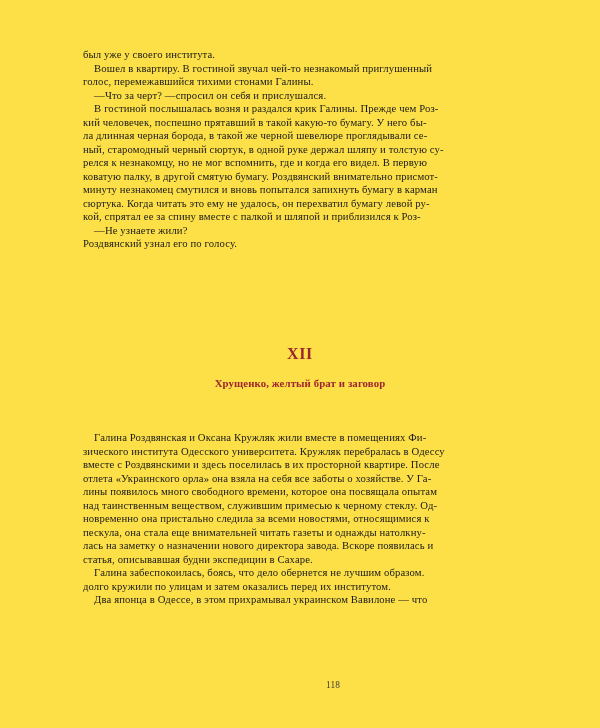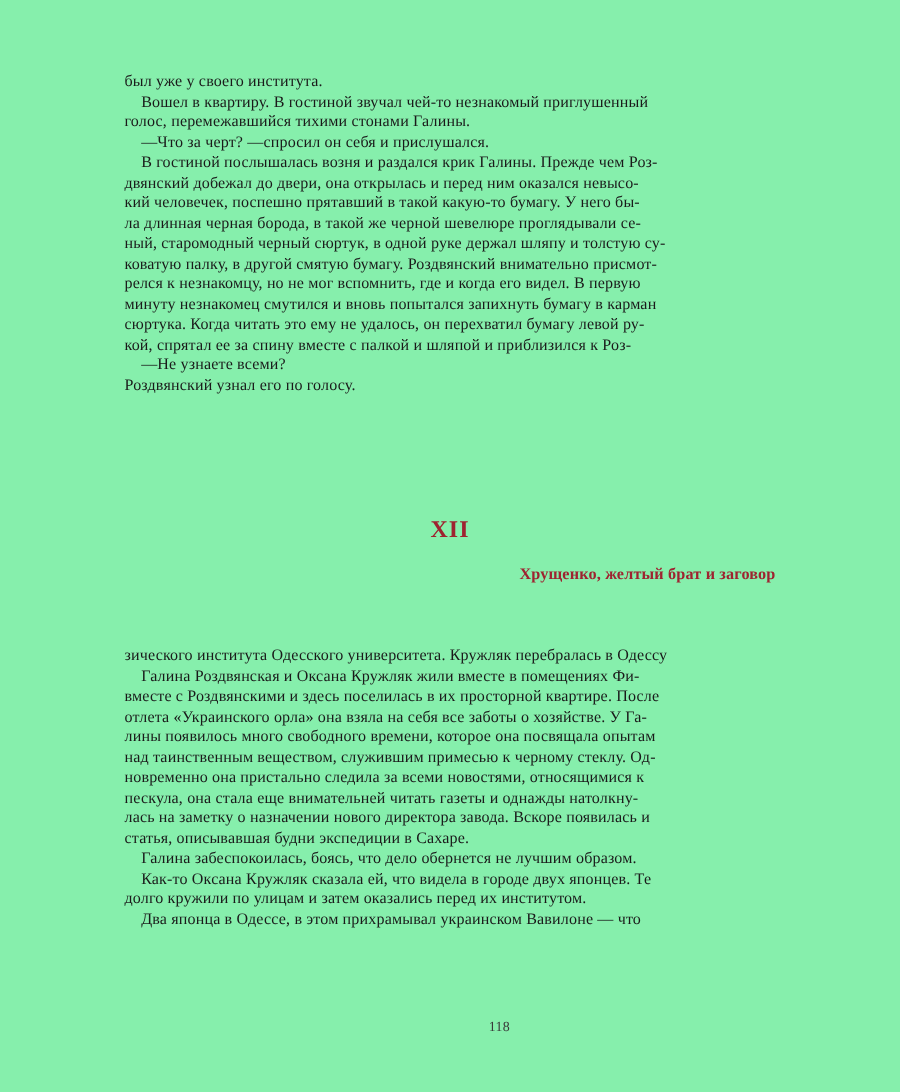--- a/index.html
+++ b/index.html
@@ -13,21 +13,21 @@
     position: relative;
     font-family: "Liberation Serif", "DejaVu Serif", serif;
     color: #1a1a1a;
     overflow: hidden;
   }
   .page {
     position: absolute;
     left: 0; top: 0;
     width: 600px;
     height: 728px;
-    background: #86efac;
+    background: #fde047;
   }
   .text-block {
     position: absolute;
     left: 83px;
     top: 48px;
     width: 434px;
   }
   .line {
     font-size: 10.7px;
     line-height: 13.52px;
@@ -44,21 +44,21 @@
     font-size: 16px;
     font-weight: bold;
     letter-spacing: 0.04em;
     color: #9e2330;
   }
   .chapter-title {
     position: absolute;
     left: 83px;
     top: 377px;
     width: 434px;
-    text-align: right;
+    text-align: center;
     font-size: 10.8px;
     font-weight: bold;
     letter-spacing: 0.01em;
     color: #9e2330;
   }
   .block-two {
     position: absolute;
     left: 83px;
     top: 431px;
     width: 434px;
@@ -79,48 +79,46 @@
 <body>
 
 <div class="page">
 
   <div class="text-block">
     <div class="line">был уже у своего института.</div>
     <div class="line">    Вошел в квартиру. В гостиной звучал чей-то незнакомый приглушенный</div>
     <div class="line">голос, перемежавшийся тихими стонами Галины.</div>
     <div class="line">    —Что за черт? —спросил он себя и прислушался.</div>
     <div class="line">    В гостиной послышалась возня и раздался крик Галины. Прежде чем Роз-</div>
-    <div class="line">двянский добежал до двери, она открылась и перед ним оказался невысо-</div>
     <div class="line">кий человечек, поспешно прятавший в такой какую-то бумагу. У него бы-</div>
     <div class="line">ла длинная черная борода, в такой же черной шевелюре проглядывали се-</div>
     <div class="line">ный, старомодный черный сюртук, в одной руке держал шляпу и толстую су-</div>
+    <div class="line">релся к незнакомцу, но не мог вспомнить, где и когда его видел. В первую</div>
     <div class="line">коватую палку, в другой смятую бумагу. Роздвянский внимательно присмот-</div>
-    <div class="line">релся к незнакомцу, но не мог вспомнить, где и когда его видел. В первую</div>
     <div class="line">минуту незнакомец смутился и вновь попытался запихнуть бумагу в карман</div>
     <div class="line">сюртука. Когда читать это ему не удалось, он перехватил бумагу левой ру-</div>
     <div class="line">кой, спрятал ее за спину вместе с палкой и шляпой и приблизился к Роз-</div>
-    <div class="line">    —Не узнаете всеми?</div>
+    <div class="line">    —Не узнаете жили?</div>
     <div class="line">Роздвянский узнал его по голосу.</div>
   </div>
 
   <div class="chapter-num">XII</div>
   <div class="chapter-title">Хрущенко, желтый брат и заговор</div>
 
   <div class="block-two">
+    <div class="line">    Галина Роздвянская и Оксана Кружляк жили вместе в помещениях Фи-</div>
     <div class="line">зического института Одесского университета. Кружляк перебралась в Одессу</div>
-    <div class="line">    Галина Роздвянская и Оксана Кружляк жили вместе в помещениях Фи-</div>
     <div class="line">вместе с Роздвянскими и здесь поселилась в их просторной квартире. После</div>
     <div class="line">отлета «Украинского орла» она взяла на себя все заботы о хозяйстве. У Га-</div>
     <div class="line">лины появилось много свободного времени, которое она посвящала опытам</div>
     <div class="line">над таинственным веществом, служившим примесью к черному стеклу. Од-</div>
     <div class="line">новременно она пристально следила за всеми новостями, относящимися к</div>
     <div class="line">пескула, она стала еще внимательней читать газеты и однажды натолкну-</div>
     <div class="line">лась на заметку о назначении нового директора завода. Вскоре появилась и</div>
     <div class="line">статья, описывавшая будни экспедиции в Сахаре.</div>
     <div class="line">    Галина забеспокоилась, боясь, что дело обернется не лучшим образом.</div>
-    <div class="line">    Как-то Оксана Кружляк сказала ей, что видела в городе двух японцев. Те</div>
     <div class="line">долго кружили по улицам и затем оказались перед их институтом.</div>
     <div class="line">    Два японца в Одессе, в этом прихрамывал украинском Вавилоне — что</div>
   </div>
 
   <div class="folio">118</div>
 
 </div>
 
 </body></html>

